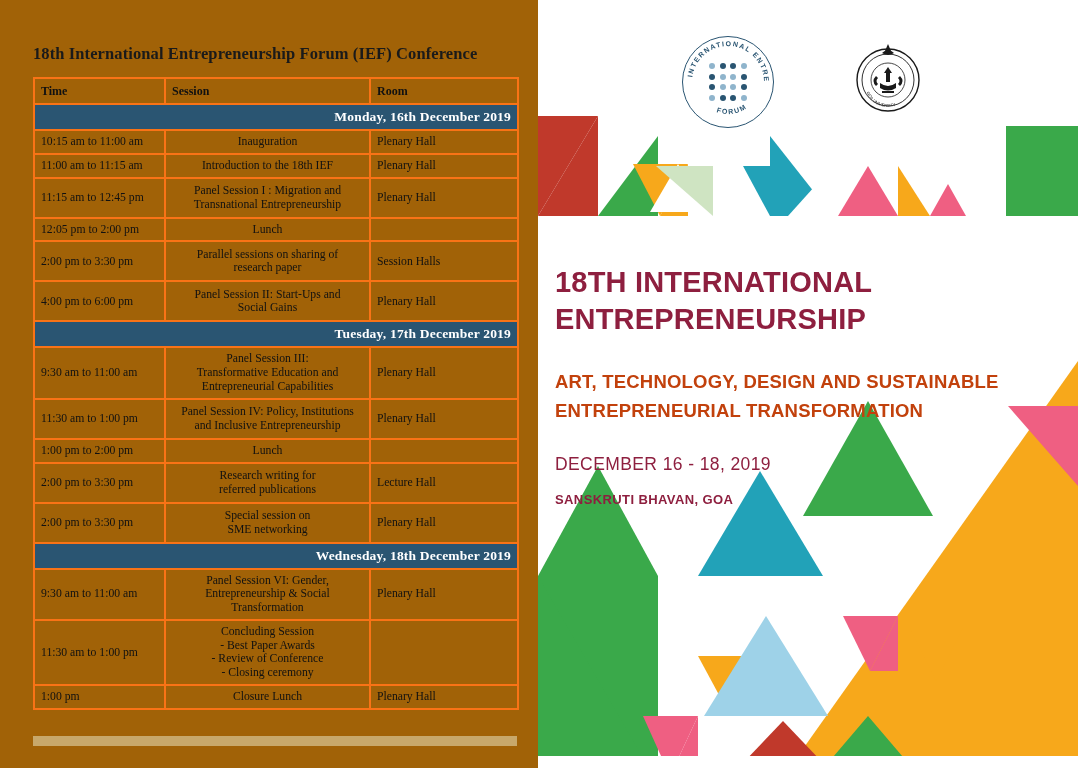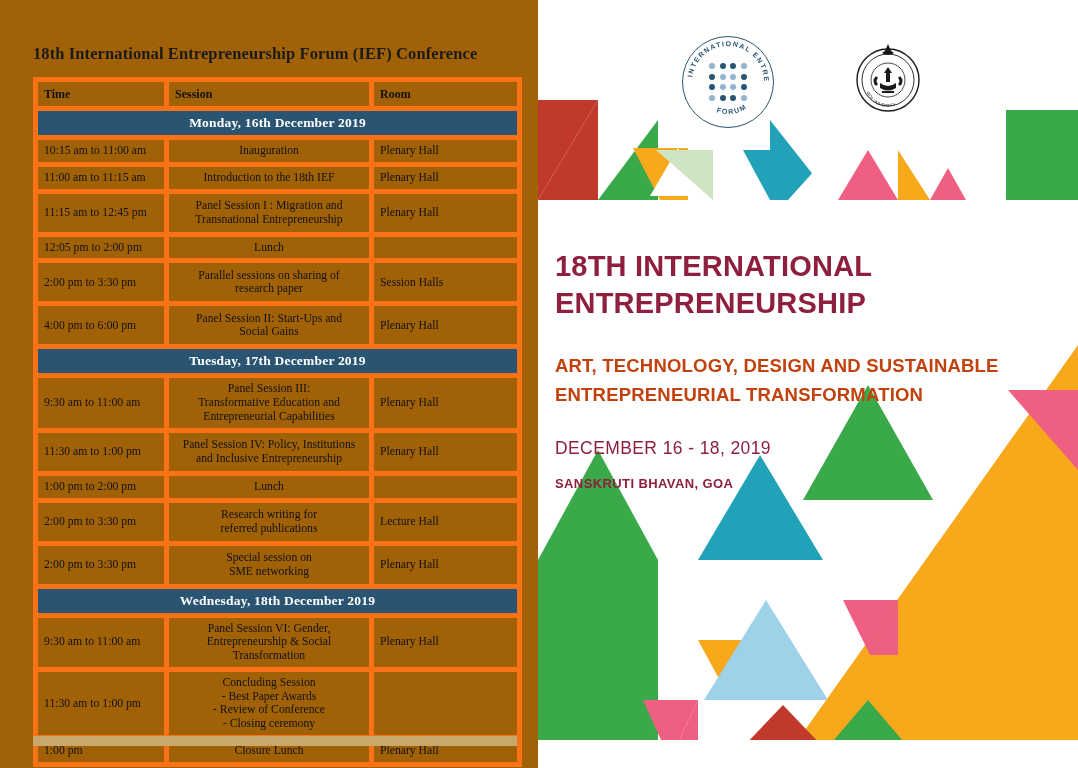--- a/index.html
+++ b/index.html
@@ -49,57 +49,57 @@
     table-layout: fixed;
     font-family: "Liberation Serif", serif;
     font-size: 11.7px;
     color: #111111;
   }
   table.schedule col.c-time  { width: 131px; }
   table.schedule col.c-sess  { width: 205px; }
   table.schedule col.c-room  { width: 148px; }
 
   table.schedule td, table.schedule th {
-    border: 5px solid #f97316;
+    border: 2px solid #f97316;
     padding: 4px 6px;
     vertical-align: middle;
     line-height: 1.18;
   }
   table.schedule th {
     font-weight: bold;
     text-align: left;
     font-size: 12px;
     padding: 5px 6px;
   }
   .day-row td {
     background: #2a5572;
     color: #ffffff;
     font-weight: bold;
-    text-align: center;
+    text-align: right;
     font-size: 13.5px;
     padding: 5px 6px;
     border: 1px solid #2a5572;
     letter-spacing: 0.2px;
   }
   .row-tall td { height: 30px; }
   .cell-lines { white-space: pre-line; text-align: center; }
 
   .bottom-bar {
     position: absolute;
     left: 33px;
     top: 736px;
     width: 484px;
     height: 10px;
     background: #c8a86b;
   }
 
   
   .right-panel {
     position: absolute;
-    left: 538px; top: 0;
+    left: 538px; top: 16px;
     width: 540px;
     height: 740px;
     background: #ffffff;
     overflow: hidden;
   }
 
   
   .logo-ief {
     position: absolute;
     left: 682px; top: 36px;

